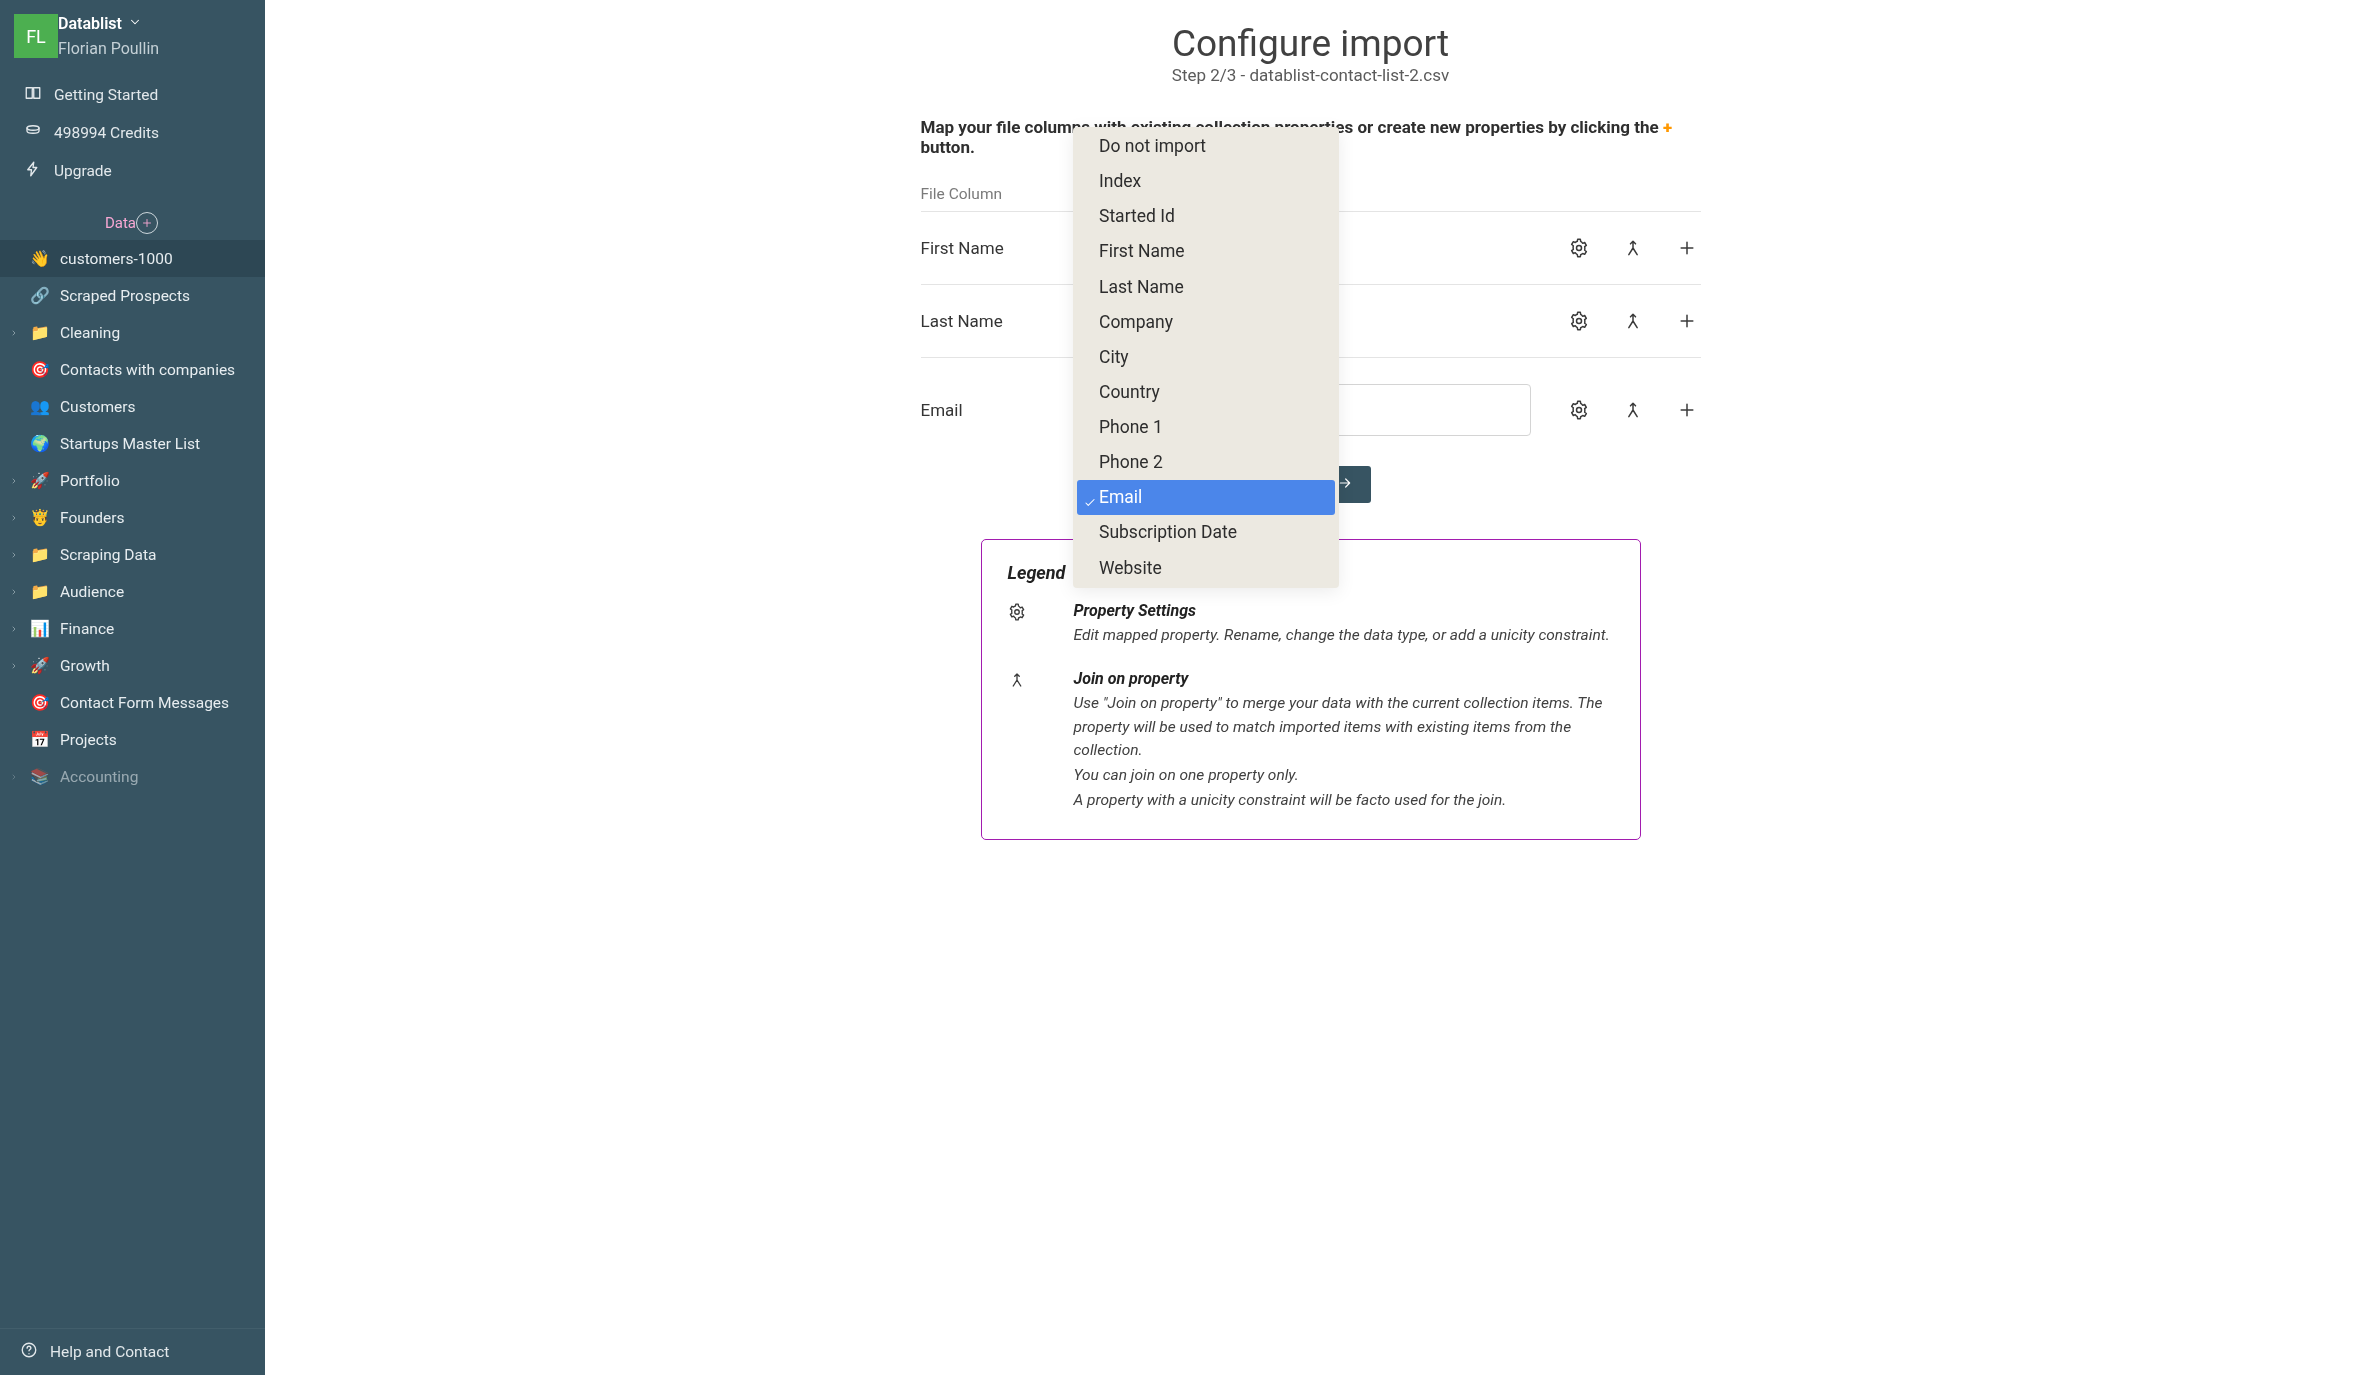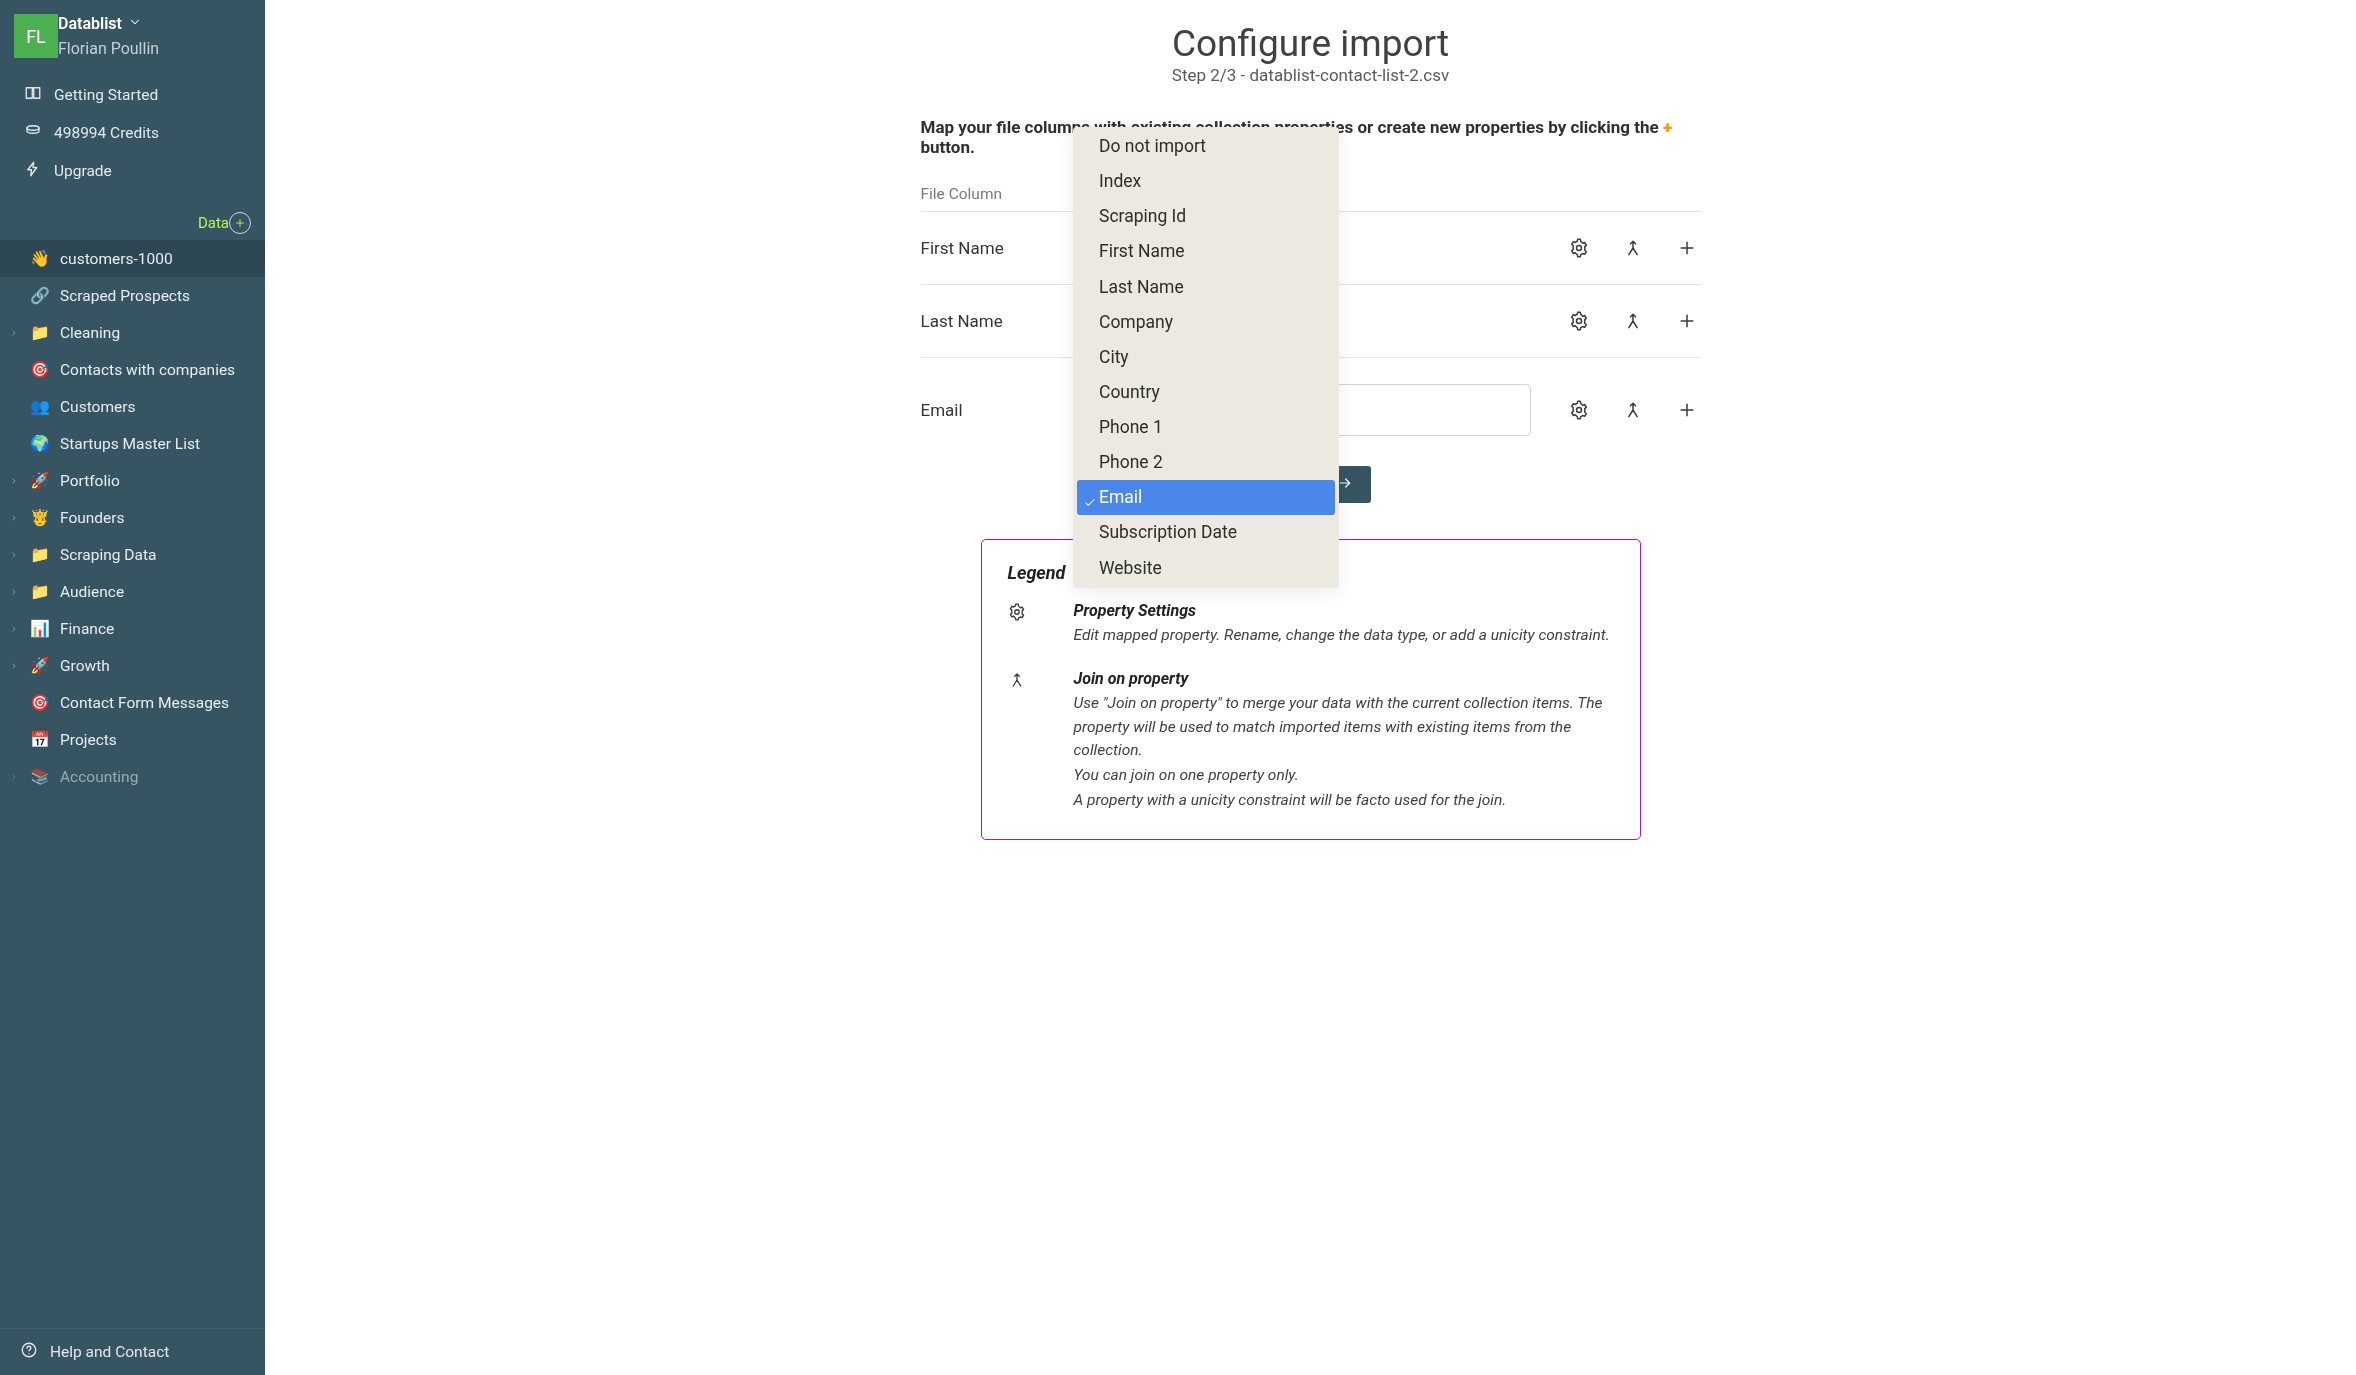--- a/index.html
+++ b/index.html
@@ -39,23 +39,23 @@
     display: flex; align-items: center;
     gap: 12px;
     padding: 8px 20px;
     color: #e2e8eb;
     font-size: 15.5px;
     cursor: pointer;
   }
   .sb-link svg, .sb-link .icon-box { width: 18px; height: 18px; flex-shrink: 0; stroke: #e2e8eb; }
 
   .sb-section-hdr {
-    display: flex; align-items: center; justify-content: flex-end;
+    display: flex; align-items: center; justify-content: center;
     padding: 14px 14px 6px 12px;
-    color: #bef264;
+    color: #f9a8d4;
     font-size: 15px;
   }
   .sb-section-hdr .plus-circle { width: 22px; height: 22px; border: 1.6px solid #cdd7dc; border-radius: 50%; display:flex; align-items:center; justify-content:center; cursor:pointer;}
   .sb-section-hdr .plus-circle svg { width: 12px; height: 12px; stroke:#cdd7dc; }
 
   .sb-tree { flex: 1; overflow: hidden; padding-bottom: 4px; }
   .sb-item {
     display: flex; align-items: center;
     gap: 10px;
     padding: 9px 10px 9px 8px;
@@ -506,21 +506,21 @@
   </div>
 
   <div class="dropdown" id="dropdown">
       <div class="dd-item">
         <span>Do not import</span>
       </div>
       <div class="dd-item">
         <span>Index</span>
       </div>
       <div class="dd-item">
-        <span>Scraping Id</span>
+        <span>Started Id</span>
       </div>
       <div class="dd-item">
         <span>First Name</span>
       </div>
       <div class="dd-item">
         <span>Last Name</span>
       </div>
       <div class="dd-item">
         <span>Company</span>
       </div>

